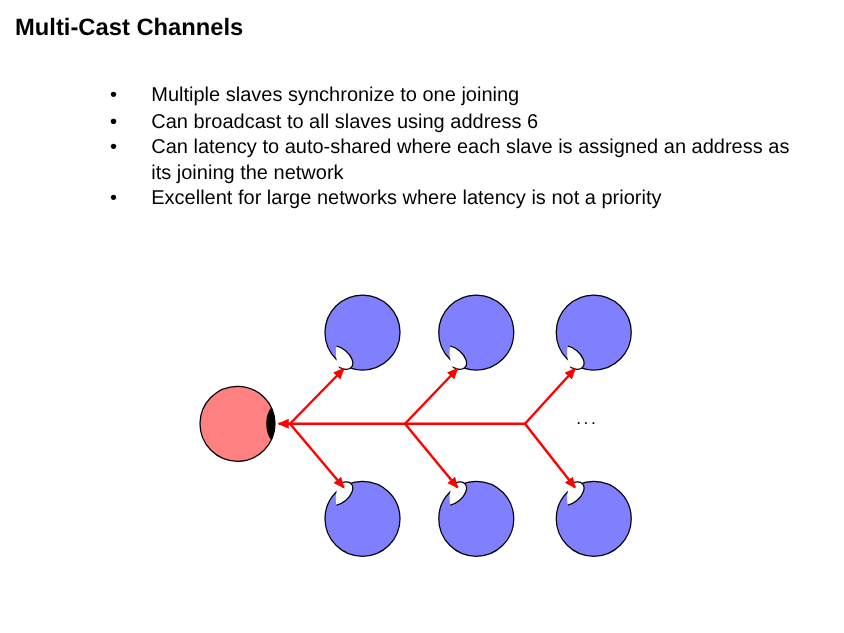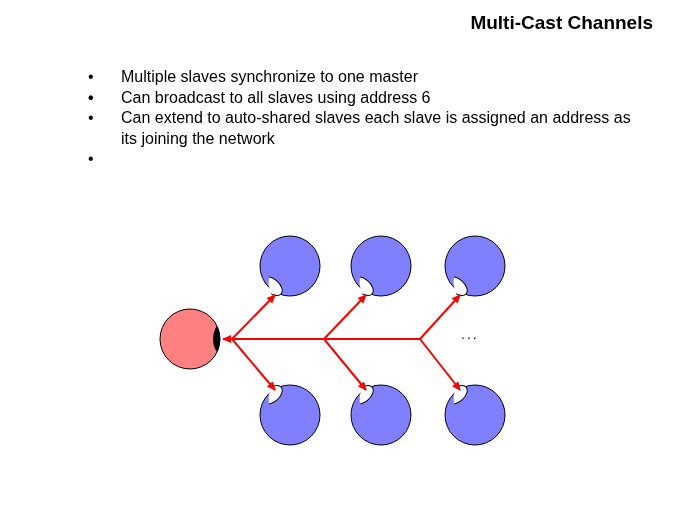--- a/index.html
+++ b/index.html
@@ -1,37 +1,37 @@
 <!DOCTYPE html>
 <html><head>
 <meta charset="utf-8">
 <style>
   html, body { margin: 0; padding: 0; background: #ffffff; }
   body { width: 675px; height: 506px; position: relative; overflow: hidden; font-family: "Liberation Sans", sans-serif; }
   .title {
-    position: absolute; left: 0; top: 12px; width: 653px; text-align: right;
-    font-family: "Liberation Sans", sans-serif; font-weight: bold; font-size: 19px; color: #000;
+    position: absolute; left: 0; top: 12px; width: 653px; text-align: left;
+    font-family: "Liberation Sans", sans-serif; font-weight: bold; font-size: 19px; color: #000; padding-left: 12px;
   }
   .bullets { position: absolute; left: 88px; top: 67px; width: 560px; margin: 0; padding: 0; list-style: none; }
   .bullets li { position: relative; padding-left: 33px; font-size: 16px; line-height: 20.5px; color: #000; }
   .bullets li .dot { position: absolute; left: 0; top: 0; }
   svg.diagram { position: absolute; left: 0; top: 0; }
   .ellipsis { position: absolute; left: 461px; top: 326px; font-size: 14px; letter-spacing: 2px; color: #000; }
 </style>
 </head>
 <body>
 
 <div class="title">Multi-Cast Channels</div>
 
 <ul class="bullets">
-  <li><span class="dot">•</span><span>Multiple slaves synchronize to one master</span></li>
+  <li><span class="dot">•</span><span>Multiple slaves synchronize to one joining</span></li>
   <li><span class="dot">•</span></li>
   <li><span class="dot">•</span><span>Can broadcast to all slaves using address 6</span></li>
-  <li><span class="dot">•</span><span>Can extend to auto-shared slaves each slave is assigned an address as its joining the network</span></li>
-  <li><span class="dot">•</span></li>
+  <li><span class="dot">•</span><span>Can latency to auto-shared where each slave is assigned an address as its joining the network</span></li>
+  <li><span class="dot">•</span><span>Excellent for large networks where latency is not a priority</span></li>
 </ul>
 
 <svg class="diagram" width="675" height="506" viewBox="0 0 675 506">
   <defs>
     <marker id="arrowhead" markerWidth="10" markerHeight="10" refX="8" refY="5" orient="auto" markerUnits="userSpaceOnUse">
       <path d="M0,1 L9,5 L0,9 Z" fill="#ff0000"></path>
     </marker>
     <clipPath id="masterClip">
         <circle cx="190" cy="339" r="30"></circle>
       </clipPath>

